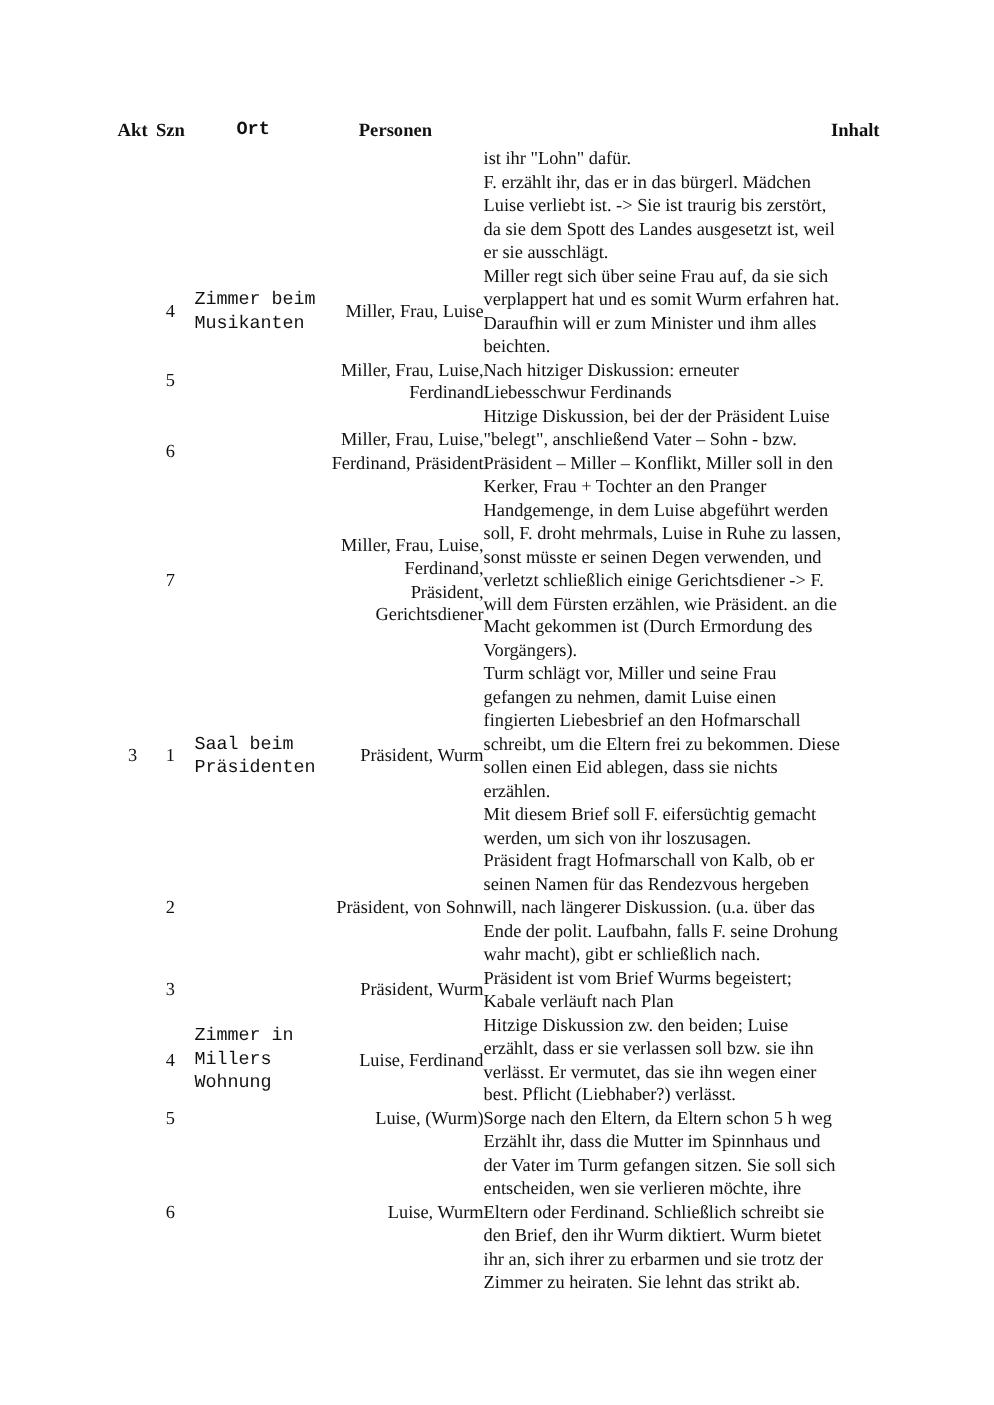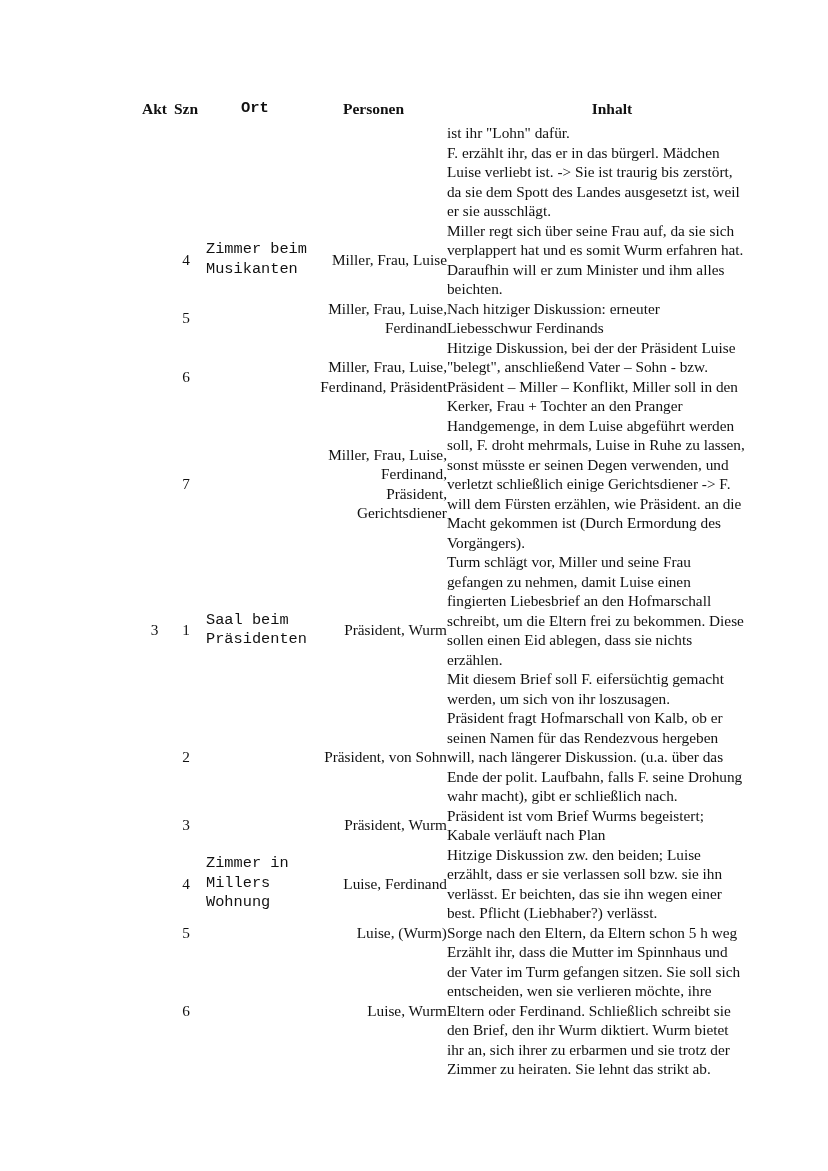--- a/index.html
+++ b/index.html
@@ -1,21 +1,21 @@
 <!DOCTYPE html>
 <html><head>
 <meta charset="utf-8">
 <style>
   html, body { margin: 0; padding: 0; background: #ffffff; }
   body { width: 828px; height: 1171px; position: relative; overflow: hidden;
          font-family: "Liberation Serif", "DejaVu Serif", serif; color: #111; }
   .page { position: absolute; left: 0; top: 0; width: 828px; height: 1171px; }
   table { position: absolute; left: 98px; top: 99px; border-collapse: collapse;
-          font-size: 15.3px; line-height: 19.5px; margin-left: 44px; }
-  th { font-weight: bold; font-size: 15.5px; text-align: center; padding: 0; height: 24px; vertical-align: top; }
+          font-size: 15.3px; line-height: 19.5px; }
+  th { font-weight: bold; font-size: 15.5px; text-align: right; padding: 0; height: 24px; vertical-align: top; }
   td { padding: 0; vertical-align: middle; }
   .c-akt { width: 24px; text-align: center; }
   .c-szn { width: 38px; text-align: center; }
   .c-ort { width: 99px; padding-left: 1px; font-family: Liberation Mono, monospace; }
   .c-per { width: 140px; text-align: right; }
   .c-inh { width: 330px; }
   th.c-ort { text-align: left; padding-left: 36px; width: 64px; }
   th.c-per { text-align: left; padding-left: 36px; width: 104px; }
   .line { display: block; white-space: nowrap; }
 </style>
@@ -167,21 +167,21 @@
             <span class="line">Zimmer in</span>
             <span class="line">Millers</span>
             <span class="line">Wohnung</span>
           </td>
           <td class="c-per">
             <span class="line">Luise, Ferdinand</span>
           </td>
           <td class="c-inh">
             <span class="line">Hitzige Diskussion zw. den beiden; Luise</span>
             <span class="line">erzählt, dass er sie verlassen soll bzw. sie ihn</span>
-            <span class="line">verlässt. Er beichten, das sie ihn wegen einer</span>
+            <span class="line">verlässt. Er vermutet, das sie ihn wegen einer</span>
             <span class="line">best. Pflicht (Liebhaber?) verlässt.</span>
           </td>
         </tr>
         <tr>
           <td class="c-akt"><span></span></td>
           <td class="c-szn"><span>5</span></td>
           <td class="c-ort"></td>
           <td class="c-per">
             <span class="line">Luise, (Wurm)</span>
           </td>

